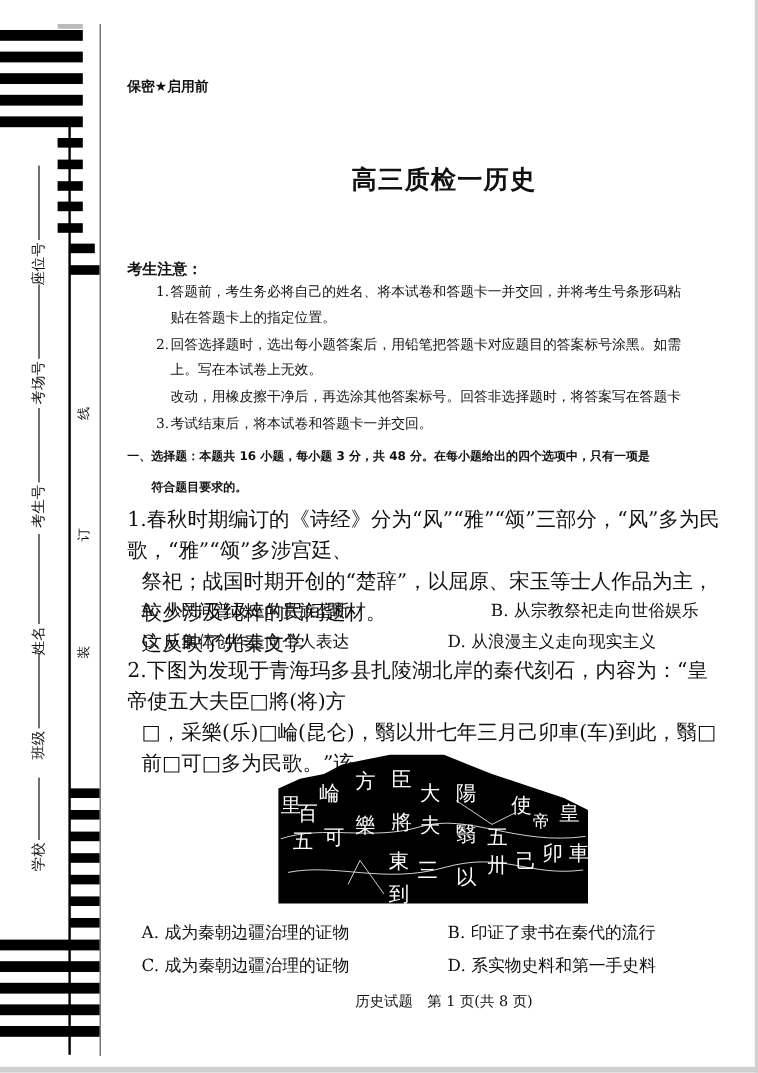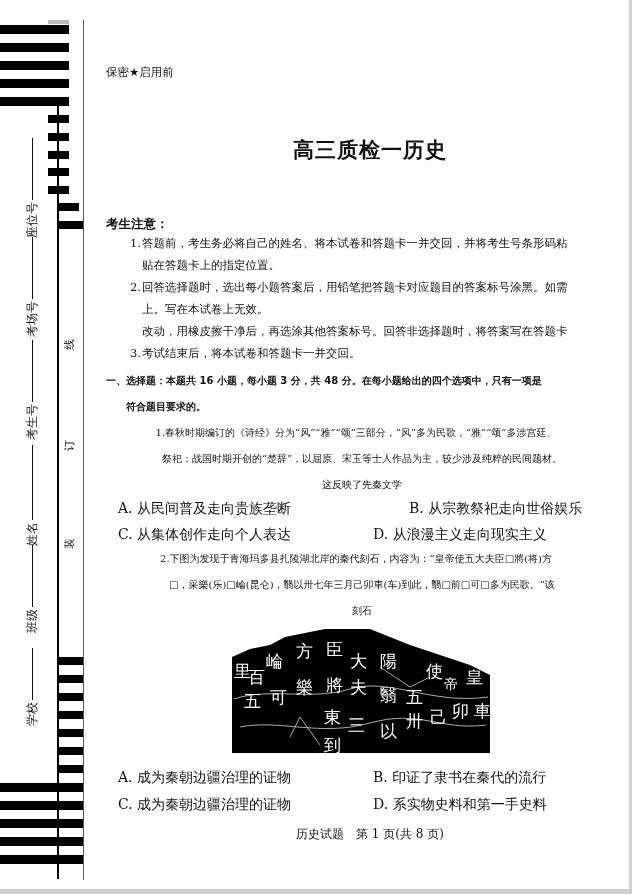--- a/index.html
+++ b/index.html
@@ -20,32 +20,32 @@
     position: absolute; transform: rotate(-90deg); transform-origin: left top;
     font-family: "DejaVu Sans", "Liberation Sans", sans-serif; font-size: 12px;
     white-space: nowrap; color: #111;
   }
   .rot-label .line { display: inline-block; width: 62px; border-bottom: 1px solid #111; margin-left: 2px; vertical-align: middle; }
   .seal-char {
     position: absolute; transform: rotate(-90deg);
     font-family: "DejaVu Sans", "Liberation Sans", sans-serif; font-size: 11px; color: #111;
   }
 
-  .secret { position: absolute; left: 106px; top: 65px; font-family: "DejaVu Sans","Liberation Sans",sans-serif; font-size: 11.5px; font-weight: normal; }
+  .secret { position: absolute; left: 106px; top: 65px; font-family: "DejaVu Sans","Liberation Sans",sans-serif; font-size: 11.5px; font-weight: bold; }
   .title { position: absolute; left: 0; width: 740px; top: 136px; text-align: center; font-family: "DejaVu Sans","Liberation Sans",sans-serif; font-size: 21px; font-weight: bold; letter-spacing: 1px; }
 
   .notice-head { position: absolute; left: 106px; top: 216px; font-family: "DejaVu Sans","Liberation Sans",sans-serif; font-size: 12.5px; font-weight: bold; }
   .notice-item { position: absolute; left: 130px; width: 475px; font-size: 11.5px; line-height: 22px; text-indent: 0; }
   .notice-item .num { display: inline-block; width: 12px; }
   .notice-item .cont { display: block; padding-left: 12px; font-family: Liberation Serif, serif; }
 
   .section-head { position: absolute; left: 106px; top: 368px; width: 500px; font-family: "DejaVu Sans","Liberation Sans",sans-serif; font-size: 10px; font-weight: bold; line-height: 26px; }
   .section-head .cont { padding-left: 20px; display: block; }
 
-  .q-stem { position: absolute; left: 106px; width: 500px; font-size: 10px; line-height: 26px; text-align: center; }
+  .q-stem { position: absolute; left: 106px; width: 500px; font-size: 17px; line-height: 26px; }
   .q-stem .cont { display: block; padding-left: 12px; }
   .opt { position: absolute; font-size: 14px; }
 
   .rubbing { position: absolute; left: 230px; top: 627px; width: 262px; height: 128px; }
   .footer { position: absolute; left: 0; width: 740px; top: 826px; text-align: center; font-size: 12px; }
 </style>
 </head>
 <body>
 
 <div class="page-edge-right"></div>
@@ -136,21 +136,20 @@
   <span class="cont">这反映了先秦文学</span>
 </div>
 <div class="opt" style="left:118px;top:500px;">A. 从民间普及走向贵族垄断</div>
 <div class="opt" style="left:373px;top:500px;margin-left:36px;">B. 从宗教祭祀走向世俗娱乐</div>
 <div class="opt" style="left:118px;top:526px;">C. 从集体创作走向个人表达</div>
 <div class="opt" style="left:373px;top:526px;">D. 从浪漫主义走向现实主义</div>
 
 <div class="q-stem" style="top:546px;">
   <span>2.</span><span>下图为发现于青海玛多县扎陵湖北岸的秦代刻石，内容为：“皇帝使五大夫臣□將(将)方</span>
   <span class="cont">□，采樂(乐)□崘(昆仑)，翳以卅七年三月己卯車(车)到此，翳□前□可□多为民歌。”该</span>
-  <span class="cont">刻石</span>
 </div>
 
 <svg class="rubbing" viewBox="0 0 262 128">
   <path d="M2,30 L20,22 L40,18 L55,10 L75,6 L95,2 L140,2 L160,10 L180,18 L210,28 L240,38 L260,48 L260,126 L2,126 Z" fill="#000"></path>
   <g stroke="#fff" stroke-width="0.8" fill="none" opacity="0.85">
     <path d="M4,72 C40,60 80,74 120,62 S200,78 258,70"></path>
     <path d="M10,100 C50,92 90,110 140,96 S210,104 256,98"></path>
     <path d="M150,40 L180,60 L200,50"></path>
     <path d="M60,110 L70,90 L90,118"></path>
   </g>

